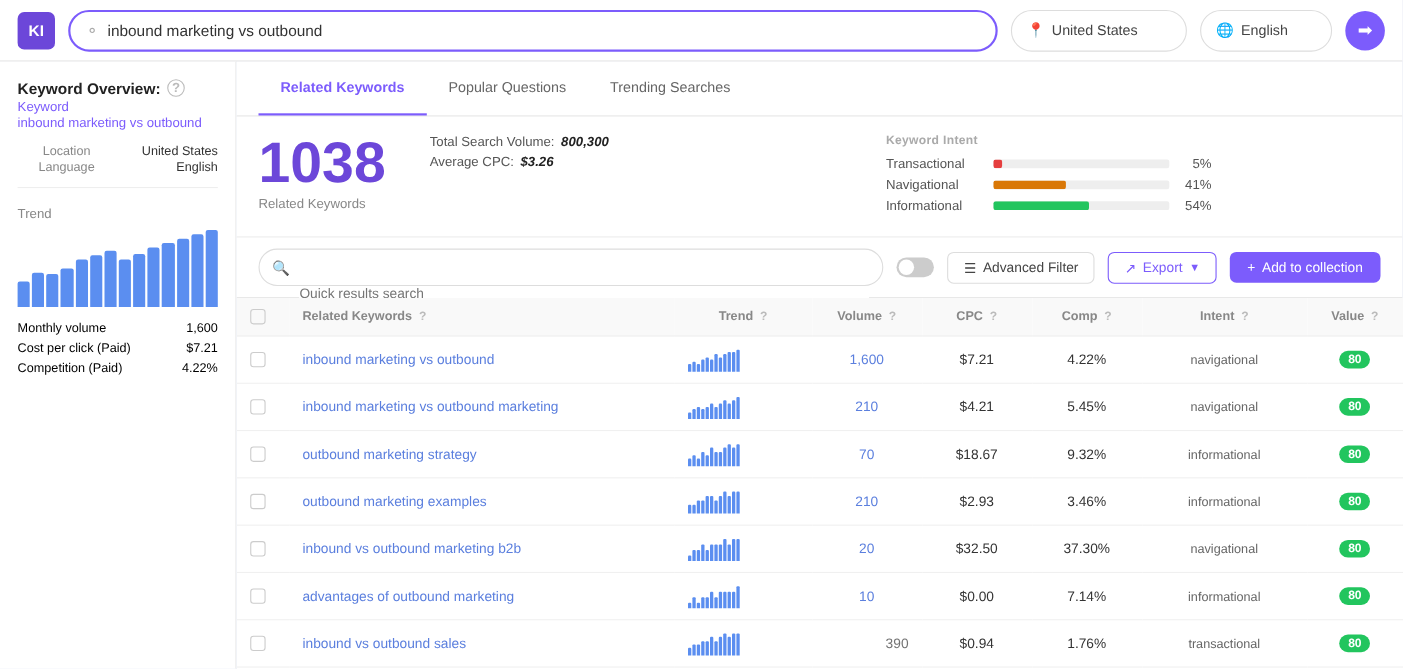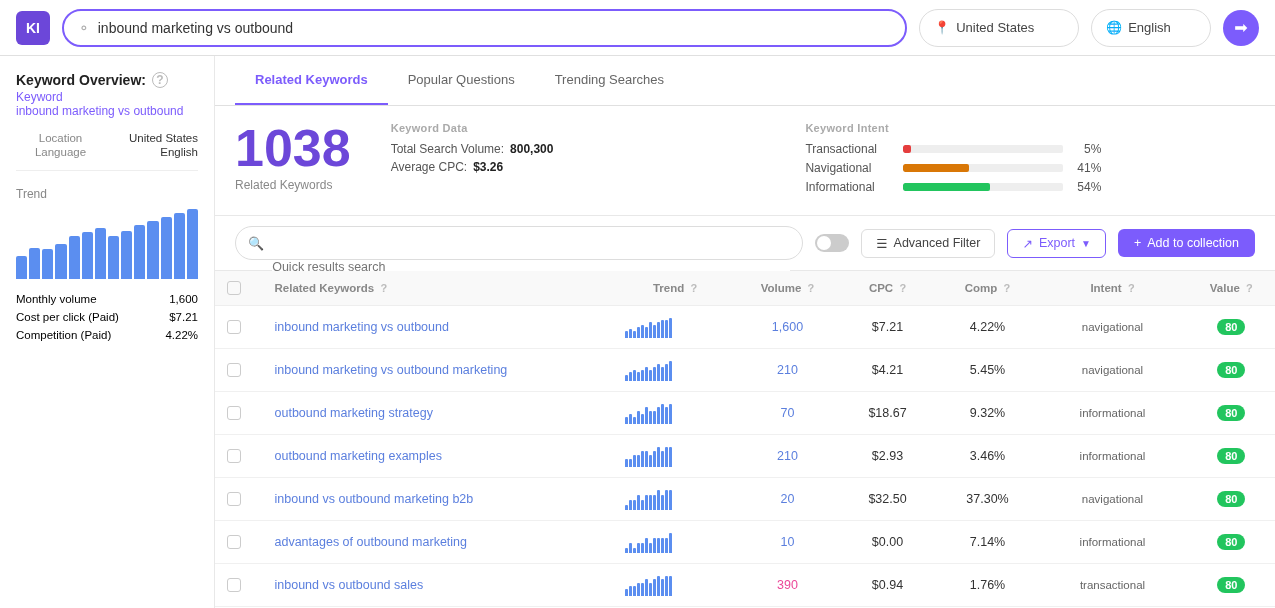--- a/index.html
+++ b/index.html
@@ -42,21 +42,21 @@
 
     
     .stats-panel { background: white; display: flex; padding: 16px 20px; gap: 40px; border-bottom: 1px solid #e8e8e8; }
     .big-number { display: flex; flex-direction: column; }
     .big-num { font-size: 52px; font-weight: 700; color: #6c47d9; line-height: 1; }
     .big-label { font-size: 12px; color: #888; margin-top: 4px; }
 
     .kw-data { flex: 1; }
     .kw-data-title { font-size: 11px; color: #aaa; margin-bottom: 8px; font-weight: 600; letter-spacing: 0.3px; }
     .kw-data-row { display: flex; align-items: center; gap: 6px; font-size: 12px; color: #555; margin-bottom: 4px; }
-    .kw-data-row strong { color: #222; font-weight: 600; }
+    .kw-data-row strong { color: #222; font-weight: 600; font-style: italic; }
 
     .intent-panel { flex: 1.2; }
     .intent-title { font-size: 11px; color: #aaa; margin-bottom: 8px; font-weight: 600; letter-spacing: 0.3px; }
     .intent-row { display: flex; align-items: center; gap: 8px; margin-bottom: 5px; font-size: 12px; }
     .intent-label { width: 90px; color: #555; }
     .intent-bar-bg { flex: 1; background: #eee; border-radius: 2px; height: 8px; overflow: hidden; max-width: 160px; }
     .intent-bar { height: 100%; border-radius: 2px; }
     .intent-pct { width: 30px; color: #555; text-align: right; font-size: 12px; }
 
     
@@ -172,21 +172,20 @@
         <div class="tab">Popular Questions</div>
         <div class="tab">Trending Searches</div>
       </div>
 
     <div class="stats-panel">
       <div class="big-number">
         <span class="big-num">1038</span>
         <span class="big-label">Related Keywords</span>
       </div>
       <div class="kw-data">
-        <div class="kw-data-title">Keyword Data</div>
         <div class="kw-data-row">
           <span>Total Search Volume:</span>
           <strong>800,300</strong>
         </div>
         <div class="kw-data-row">
           <span>Average CPC:</span>
           <strong>$3.26</strong>
         </div>
       </div>
       <div class="intent-panel">
@@ -435,21 +434,21 @@
                   <div class="mini-bar" style="height:13.333333333333332px;"></div>
                   <div class="mini-bar" style="height:16.666666666666668px;"></div>
                   <div class="mini-bar" style="height:13.333333333333332px;"></div>
                   <div class="mini-bar" style="height:16.666666666666668px;"></div>
                   <div class="mini-bar" style="height:20px;"></div>
                   <div class="mini-bar" style="height:16.666666666666668px;"></div>
                   <div class="mini-bar" style="height:20px;"></div>
                   <div class="mini-bar" style="height:20px;"></div>
                 </div>
               </td>
-    <td class="col-vol center" style="color:#ec4899;">390</td>
+    <td class="col-vol center" style="color:#737373;text-align:right;">390</td>
     <td class="col-cpc center">$0.94</td>
     <td class="col-comp center">1.76%</td>
     <td class="col-intent center"><span class="intent-tag">transactional</span></td>
     <td class="col-val center"><span class="badge">80</span></td>
   </tr>
             <tr>
     <td class="col-cb"></td>
     <td class="col-kw"></td>
     <td class="col-trend center"></td>
     <td class="col-vol center" style="color:#5b7fde;">480</td>

